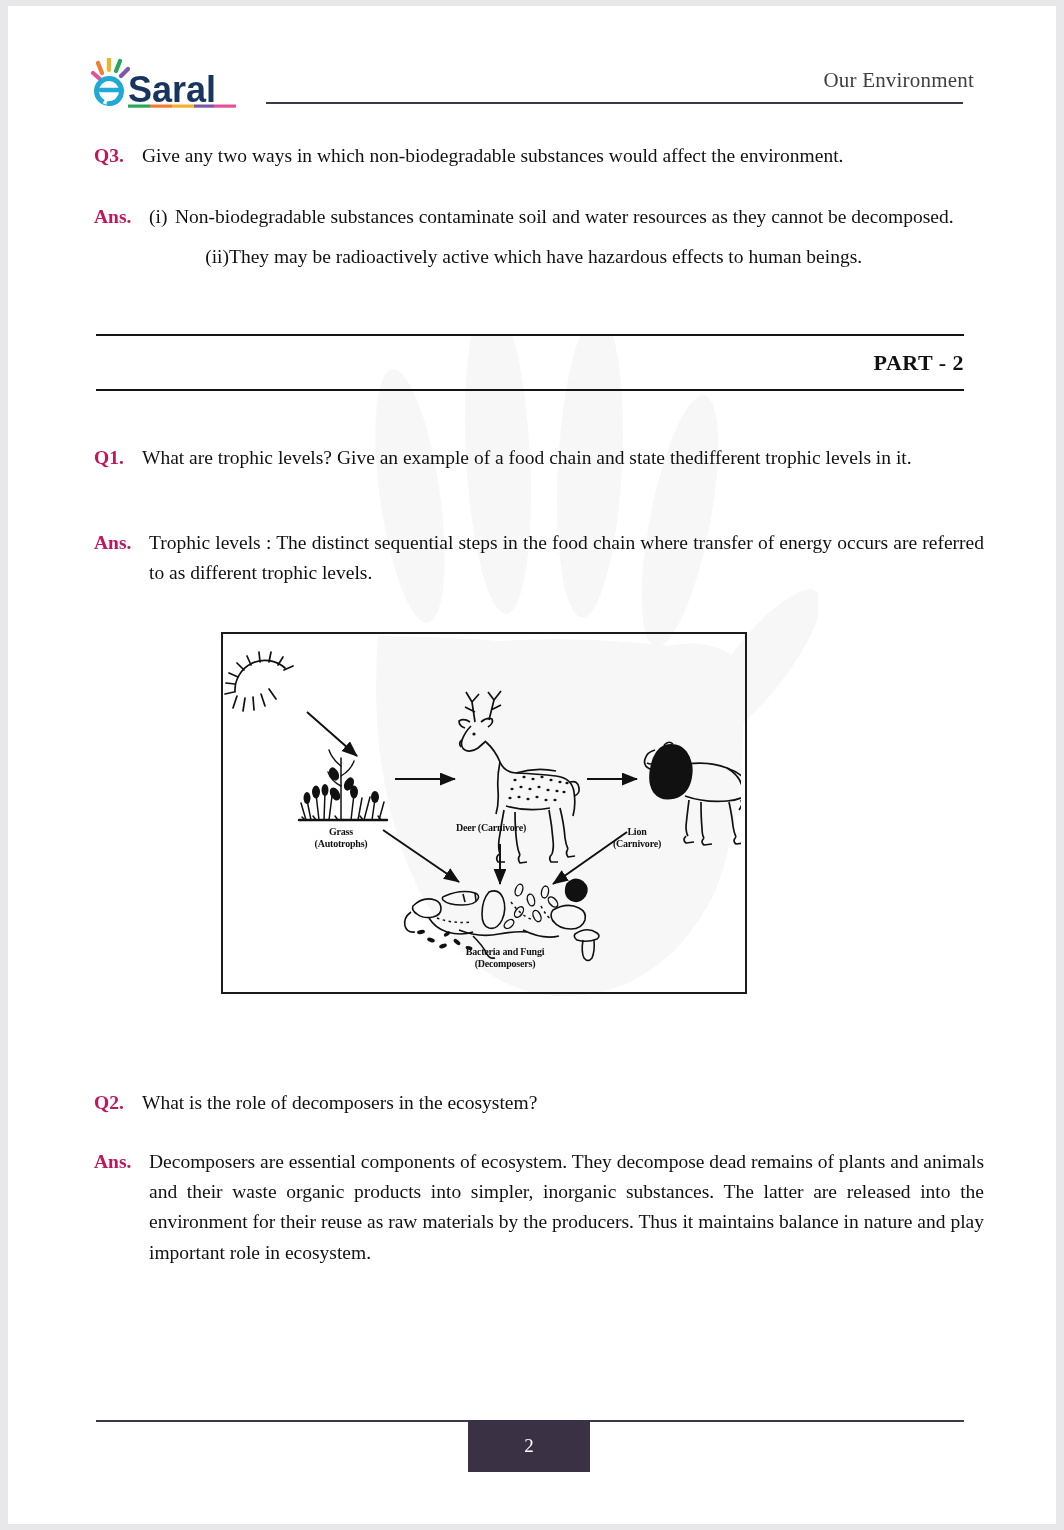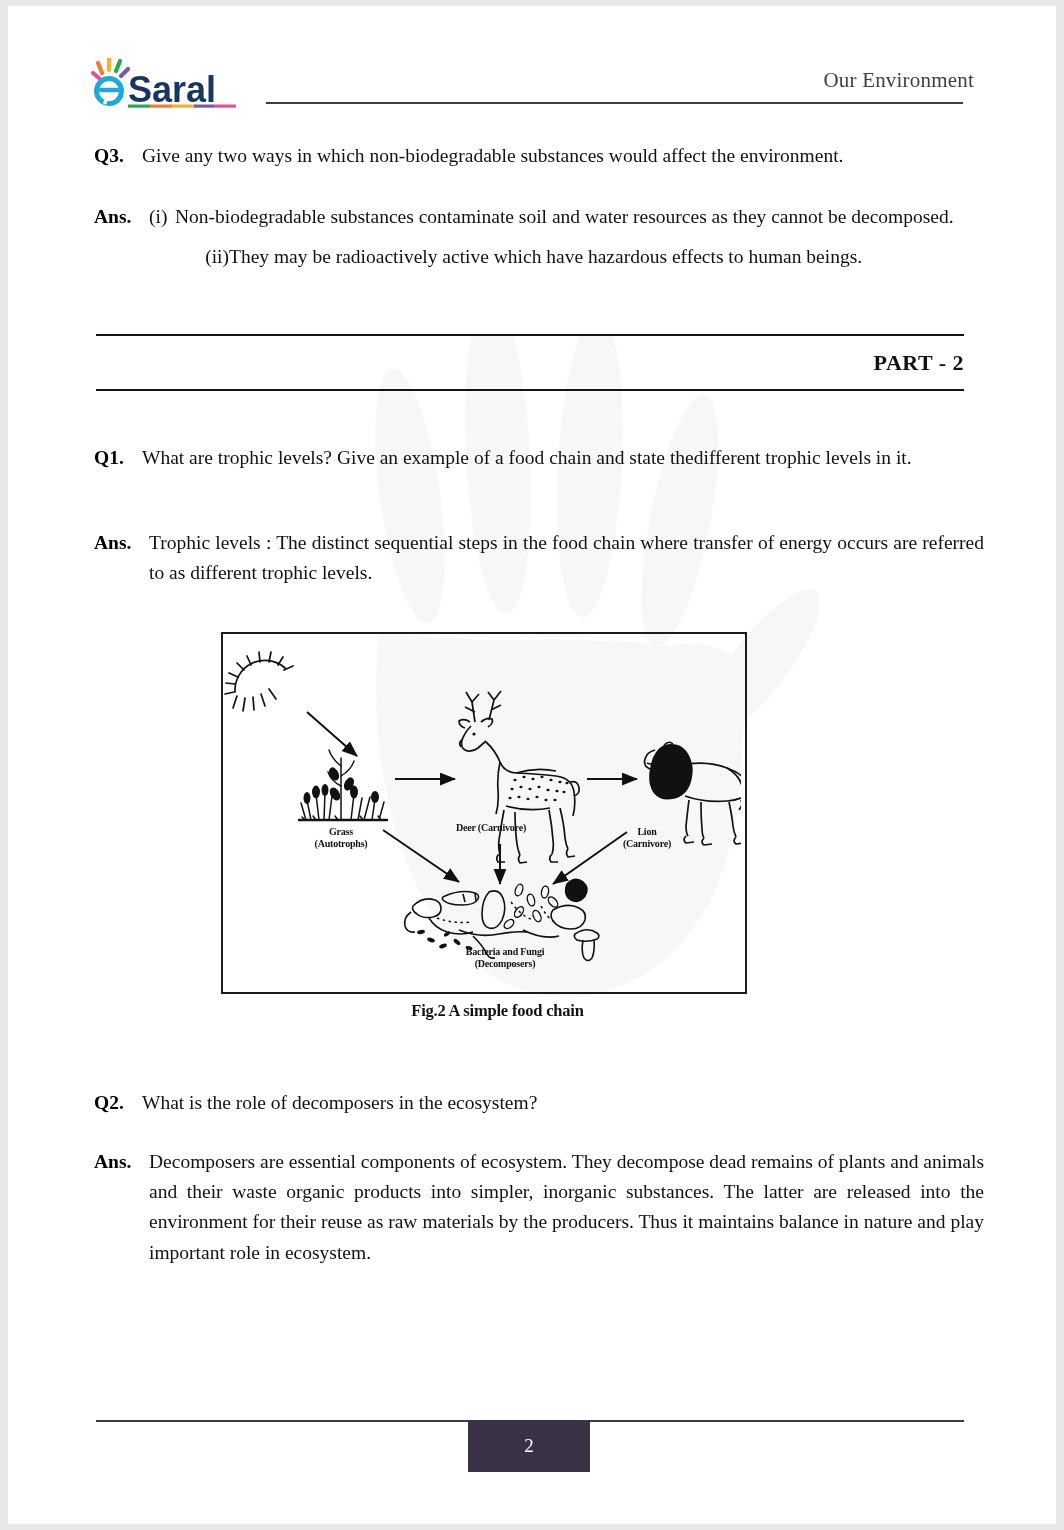--- a/index.html
+++ b/index.html
@@ -76,21 +76,21 @@
 
   
   .qa {
     position: absolute;
     display: flex;
     align-items: flex-start;
   }
   .qlabel {
     font-weight: bold;
     font-size: 19.5px;
-    color: #000000;
+    color: #be185d;
     flex: 0 0 auto;
     line-height: 1.55;
   }
   .qbody {
     font-size: 19.5px;
     color: #111;
     line-height: 1.55;
   }
   .just { text-align: justify; text-align-last: left; }
 
@@ -184,21 +184,21 @@
     font-weight: bold;
     font-size: 10px;
     color: #121212;
     text-align: center;
     letter-spacing: -0.2px;
     line-height: 1.22;
     white-space: nowrap;
   }
   #lbl-grass { left: 118px; top: 192px; transform: translateX(-50%); }
   #lbl-deer  { left: 268px; top: 188px; transform: translateX(-50%); }
-  #lbl-lion  { left: 424px; top: 192px; transform: translateX(-50%); }
+  #lbl-lion  { left: 414px; top: 192px; transform: translateX(-50%); }
   #lbl-bact  { left: 282px; top: 312px; transform: translateX(-50%); }
 
   
   .footer {
     position: absolute;
     left: 88px;
     top: 1414px;
     width: 868px;
   }
   .footer-rule {
@@ -502,21 +502,20 @@
         <div class="fig-label" id="lbl-deer">Deer (Carnivore)</div>
         <div class="fig-label" id="lbl-lion">
           <span>Lion</span><br>
           <span>(Carnivore)</span>
         </div>
         <div class="fig-label" id="lbl-bact">
           <span>Bacteria and Fungi</span><br>
           <span>(Decomposers)</span>
         </div>
       </div>
-      <div class="fig-caption">Fig.2 A simple food chain</div>
     </div>
 
     <div class="qa" id="q2">
       <div class="qlabel">Q2.</div>
       <div class="qbody">What is the role of decomposers in the ecosystem?</div>
     </div>
 
     <div class="qa" id="a2">
       <div class="qlabel">Ans.</div>
       <div class="qbody just">Decomposers are essential components of ecosystem. They decompose dead remains of plants and animals and their waste organic products into simpler, inorganic substances. The latter are released into the environment for their reuse as raw materials by the producers. Thus it maintains balance in nature and play important role in ecosystem.</div>

